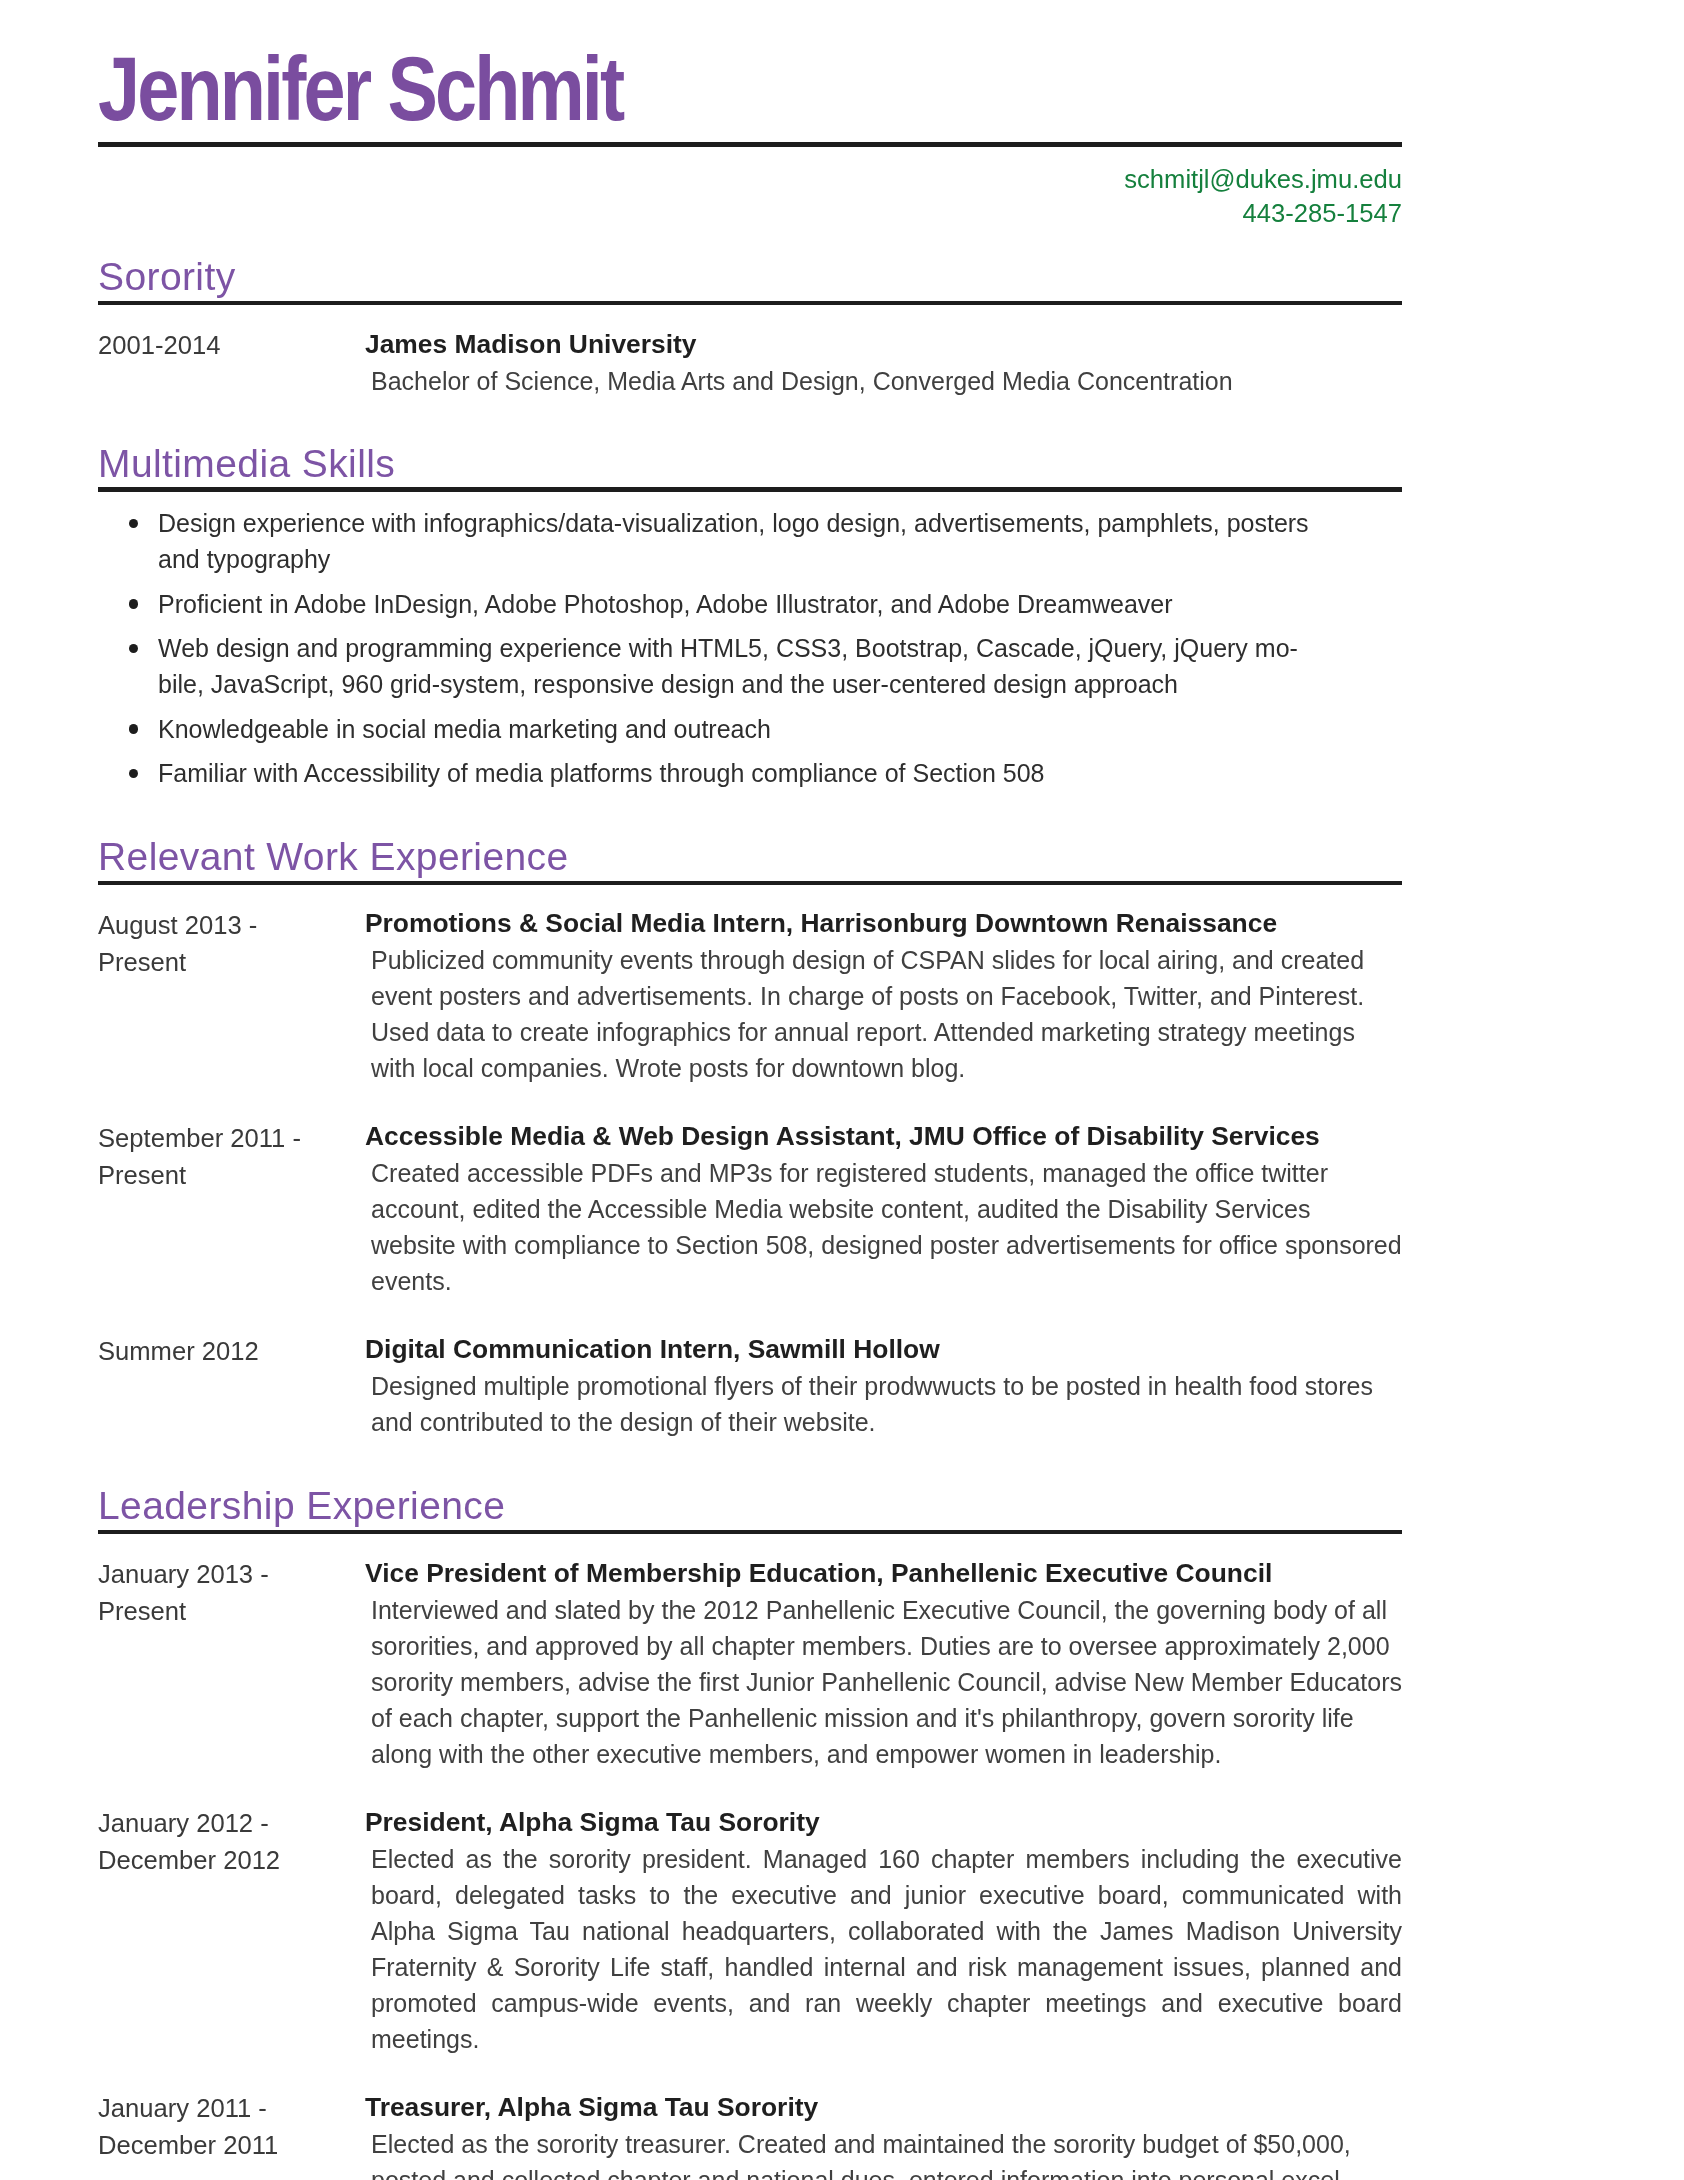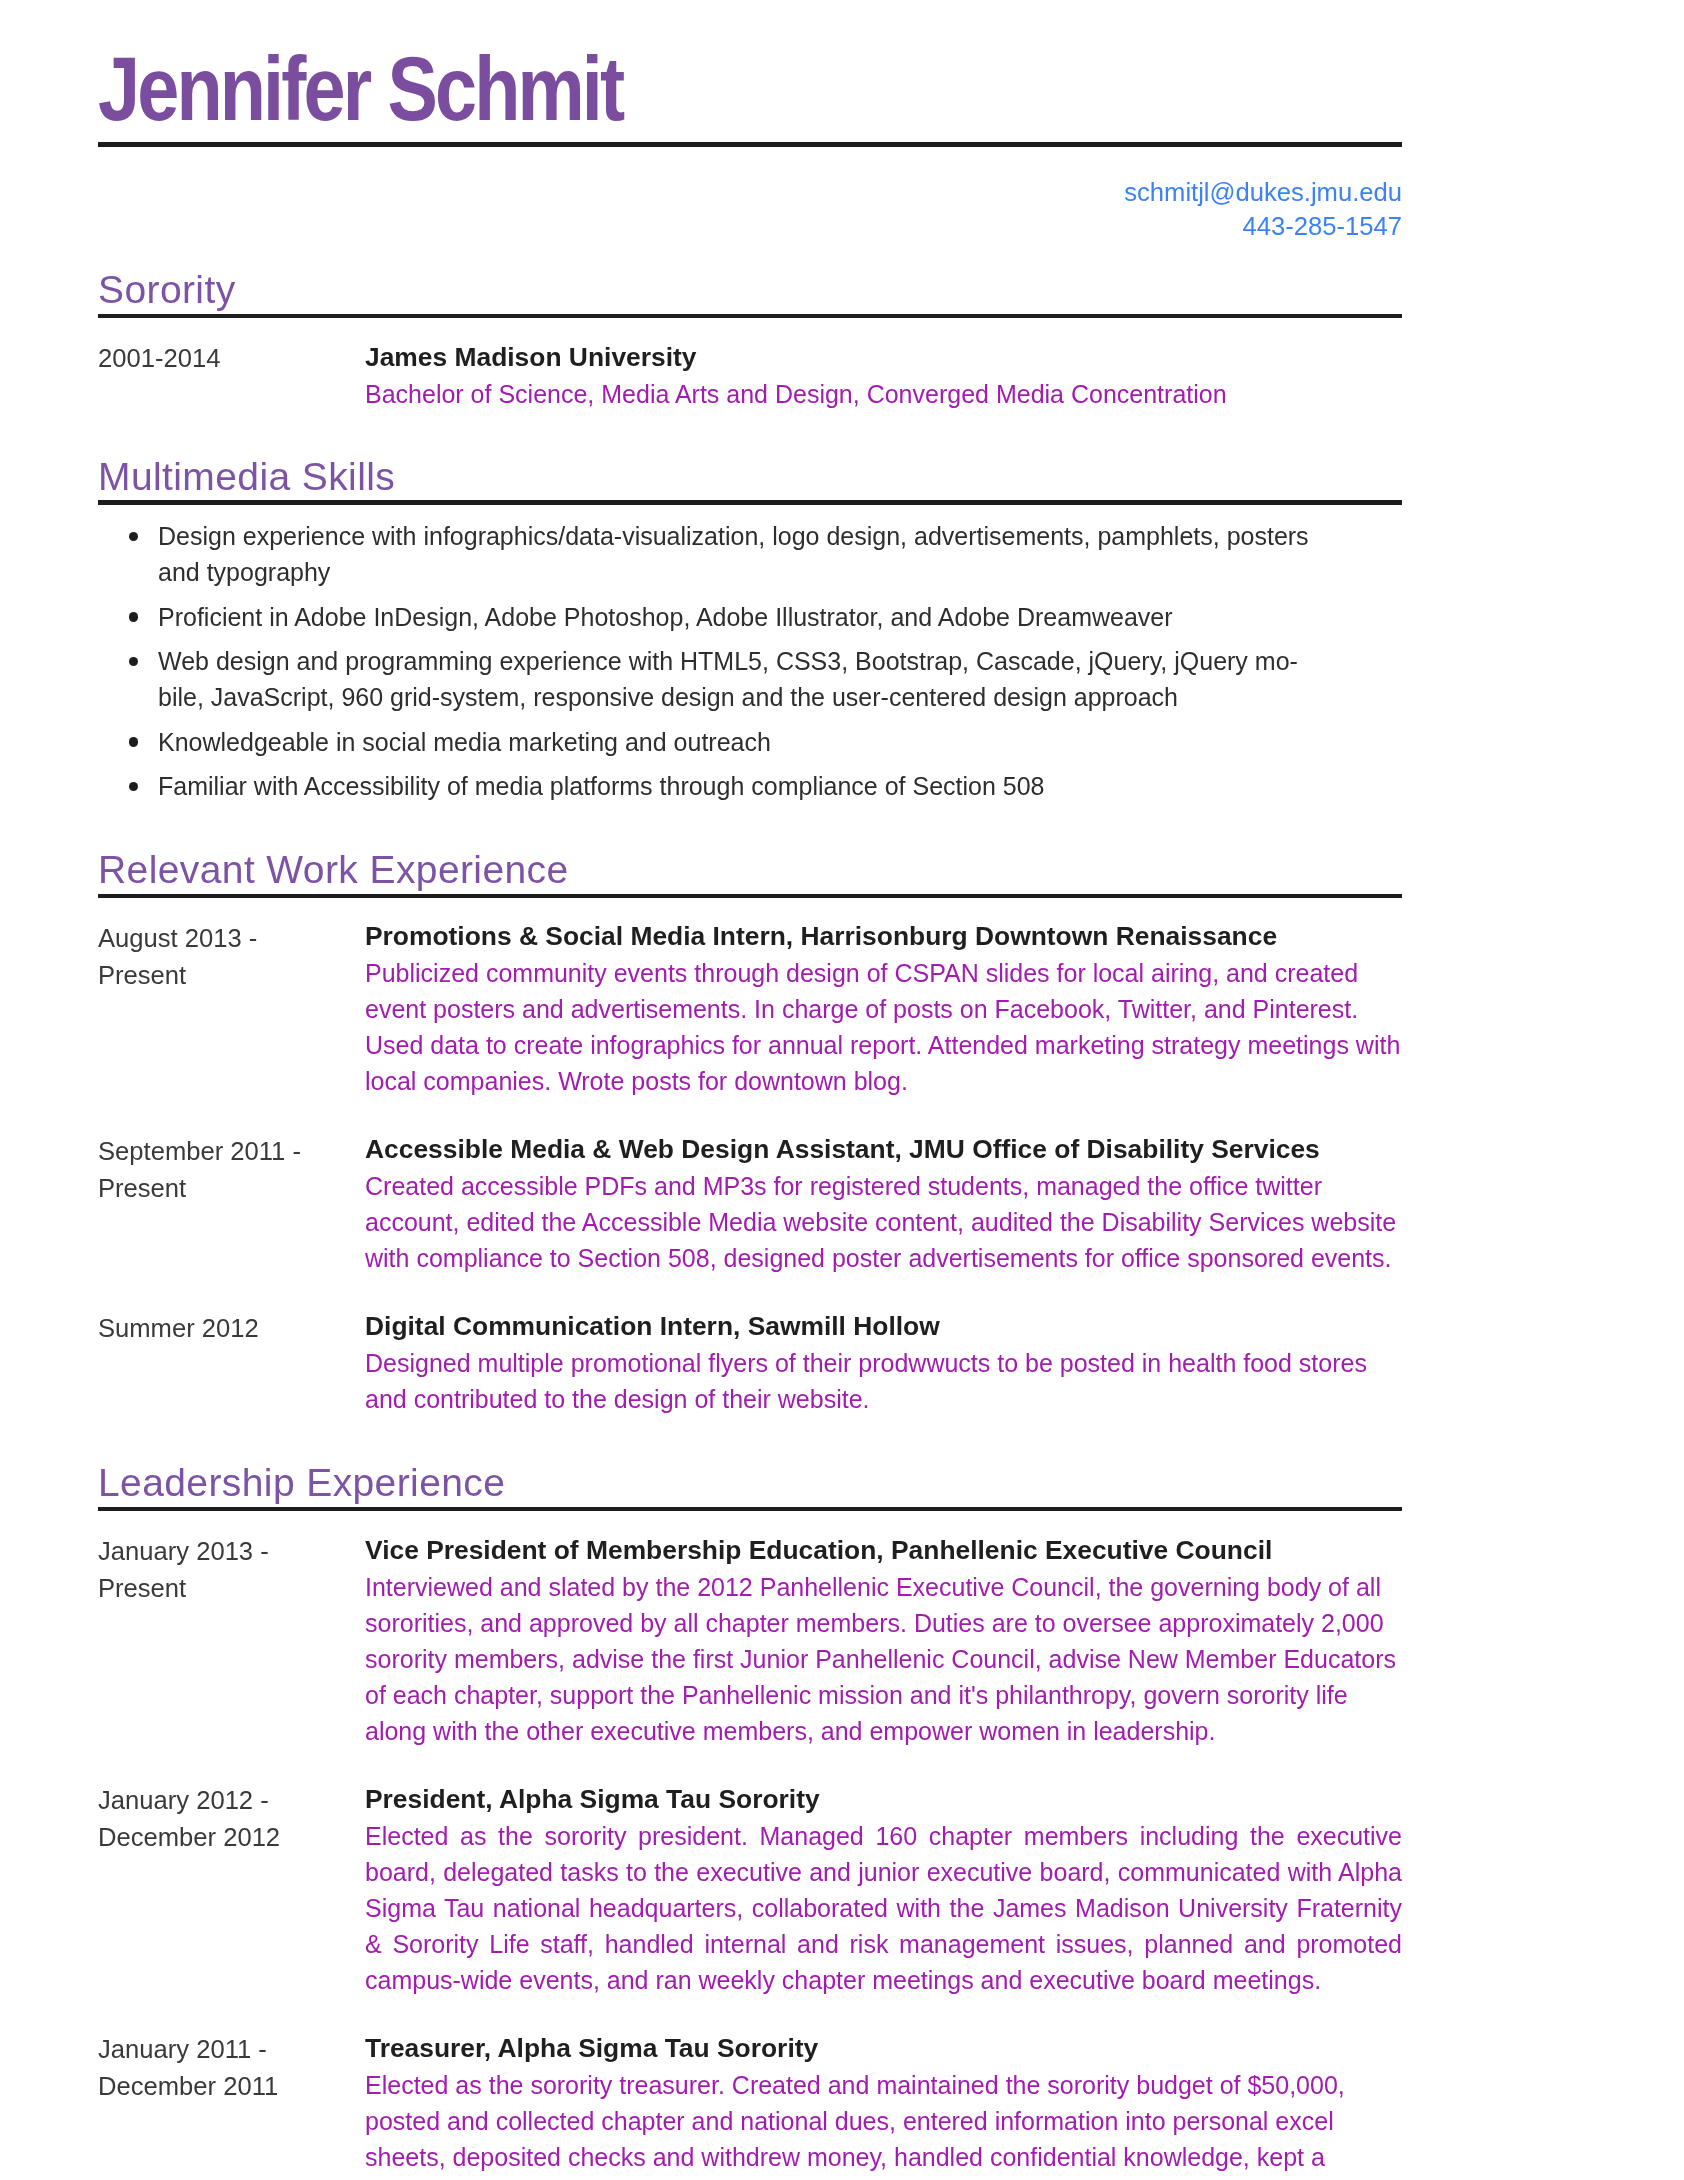--- a/index.html
+++ b/index.html
@@ -31,25 +31,25 @@
     line-height: 101px;
     height: 101px;
   }
   .rule {
     height: 5.1px;
     background: #1d1d1d;
     box-shadow: 0 5.1px 0 -2.6px rgba(0,0,0,0.28);
   }
   .rule-top { margin-top: 1.7px; }
   .contact {
-    margin-top: 28px;
+    margin-top: 15px;
     text-align: right;
     font-size: 25.6px;
     line-height: 34px;
-    color: #3b82f6;
+    color: #15803d;
   }
 
   
   .section-heading {
     font-size: 39px;
     font-weight: 400;
     letter-spacing: 0.4px;
     color: #7d54a5;
     line-height: 43px;
   }
@@ -76,21 +76,22 @@
   }
   .entry-title {
     font-size: 26.4px;
     font-weight: bold;
     color: #1f1f1f;
     line-height: 37px;
   }
   .entry-sub, .entry-body {
     font-size: 25px;
     line-height: 36px;
-    color: #a21caf;
+    color: #404040;
+    margin-left: 6px;
   }
   .entry-body.justified { text-align: justify; }
 
   
   .skill-list { list-style: none; margin-top: 13.6px; }
   .skill-list li {
     position: relative;
     padding-left: 60px;
     font-size: 25px;
     line-height: 36px;

